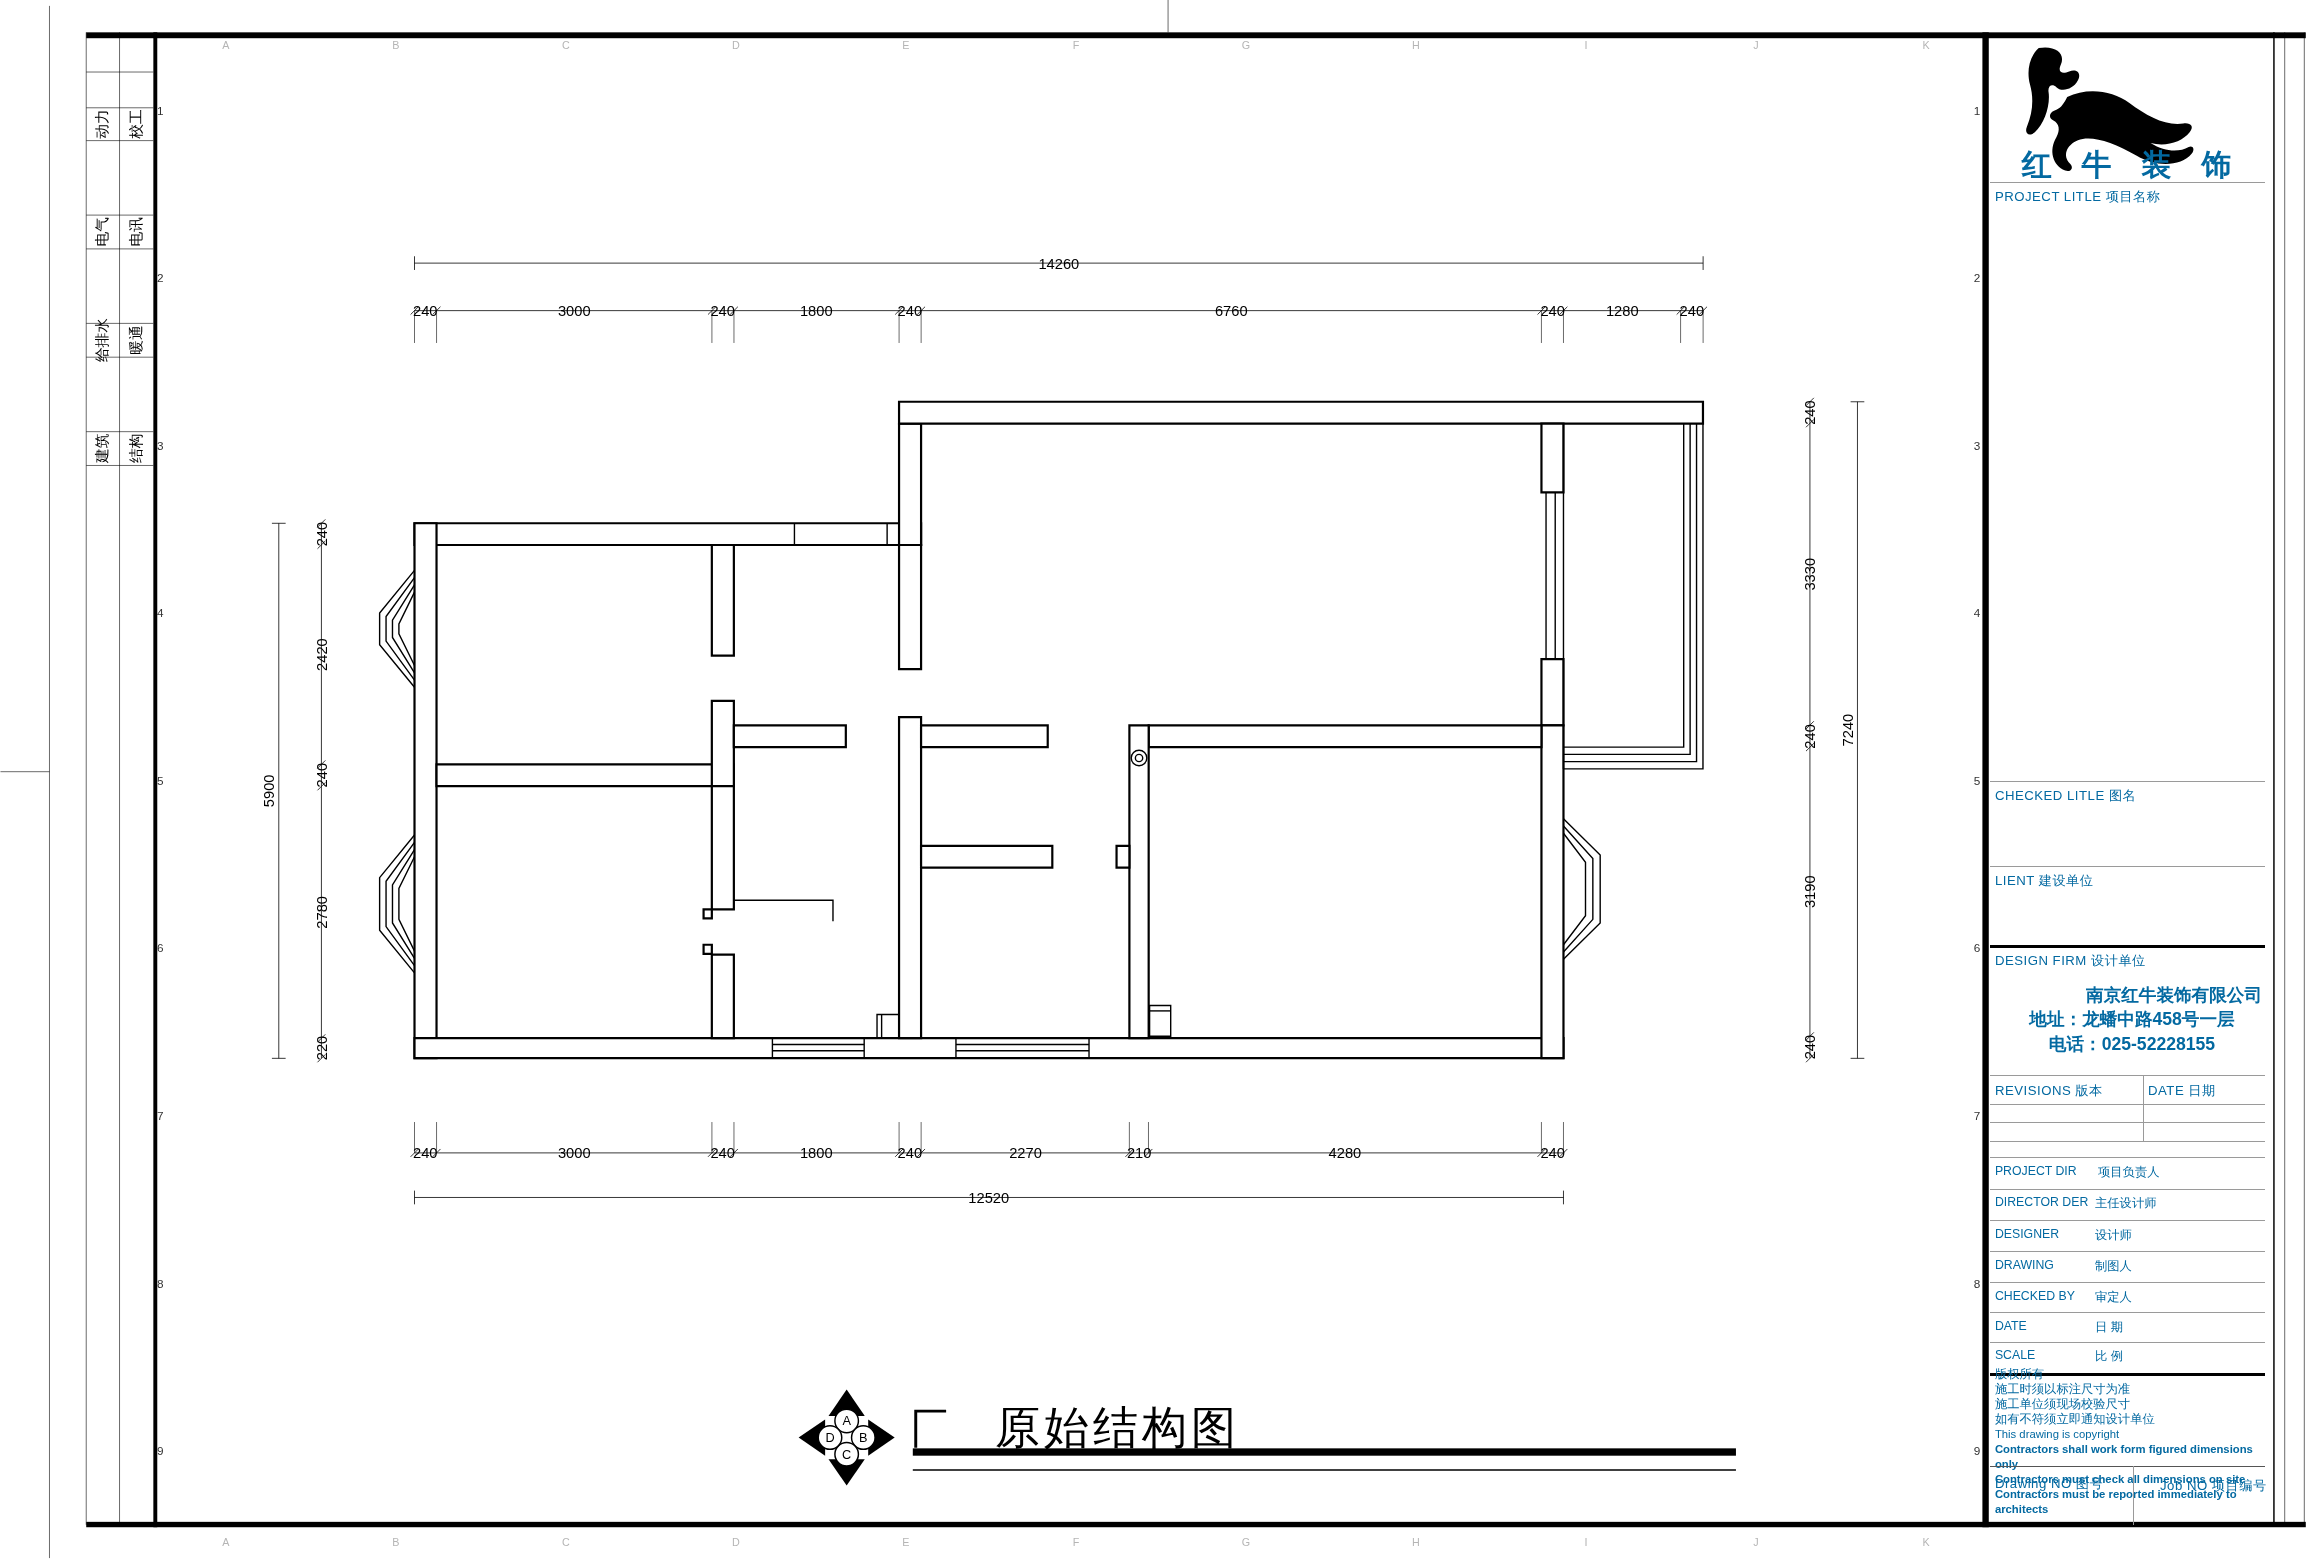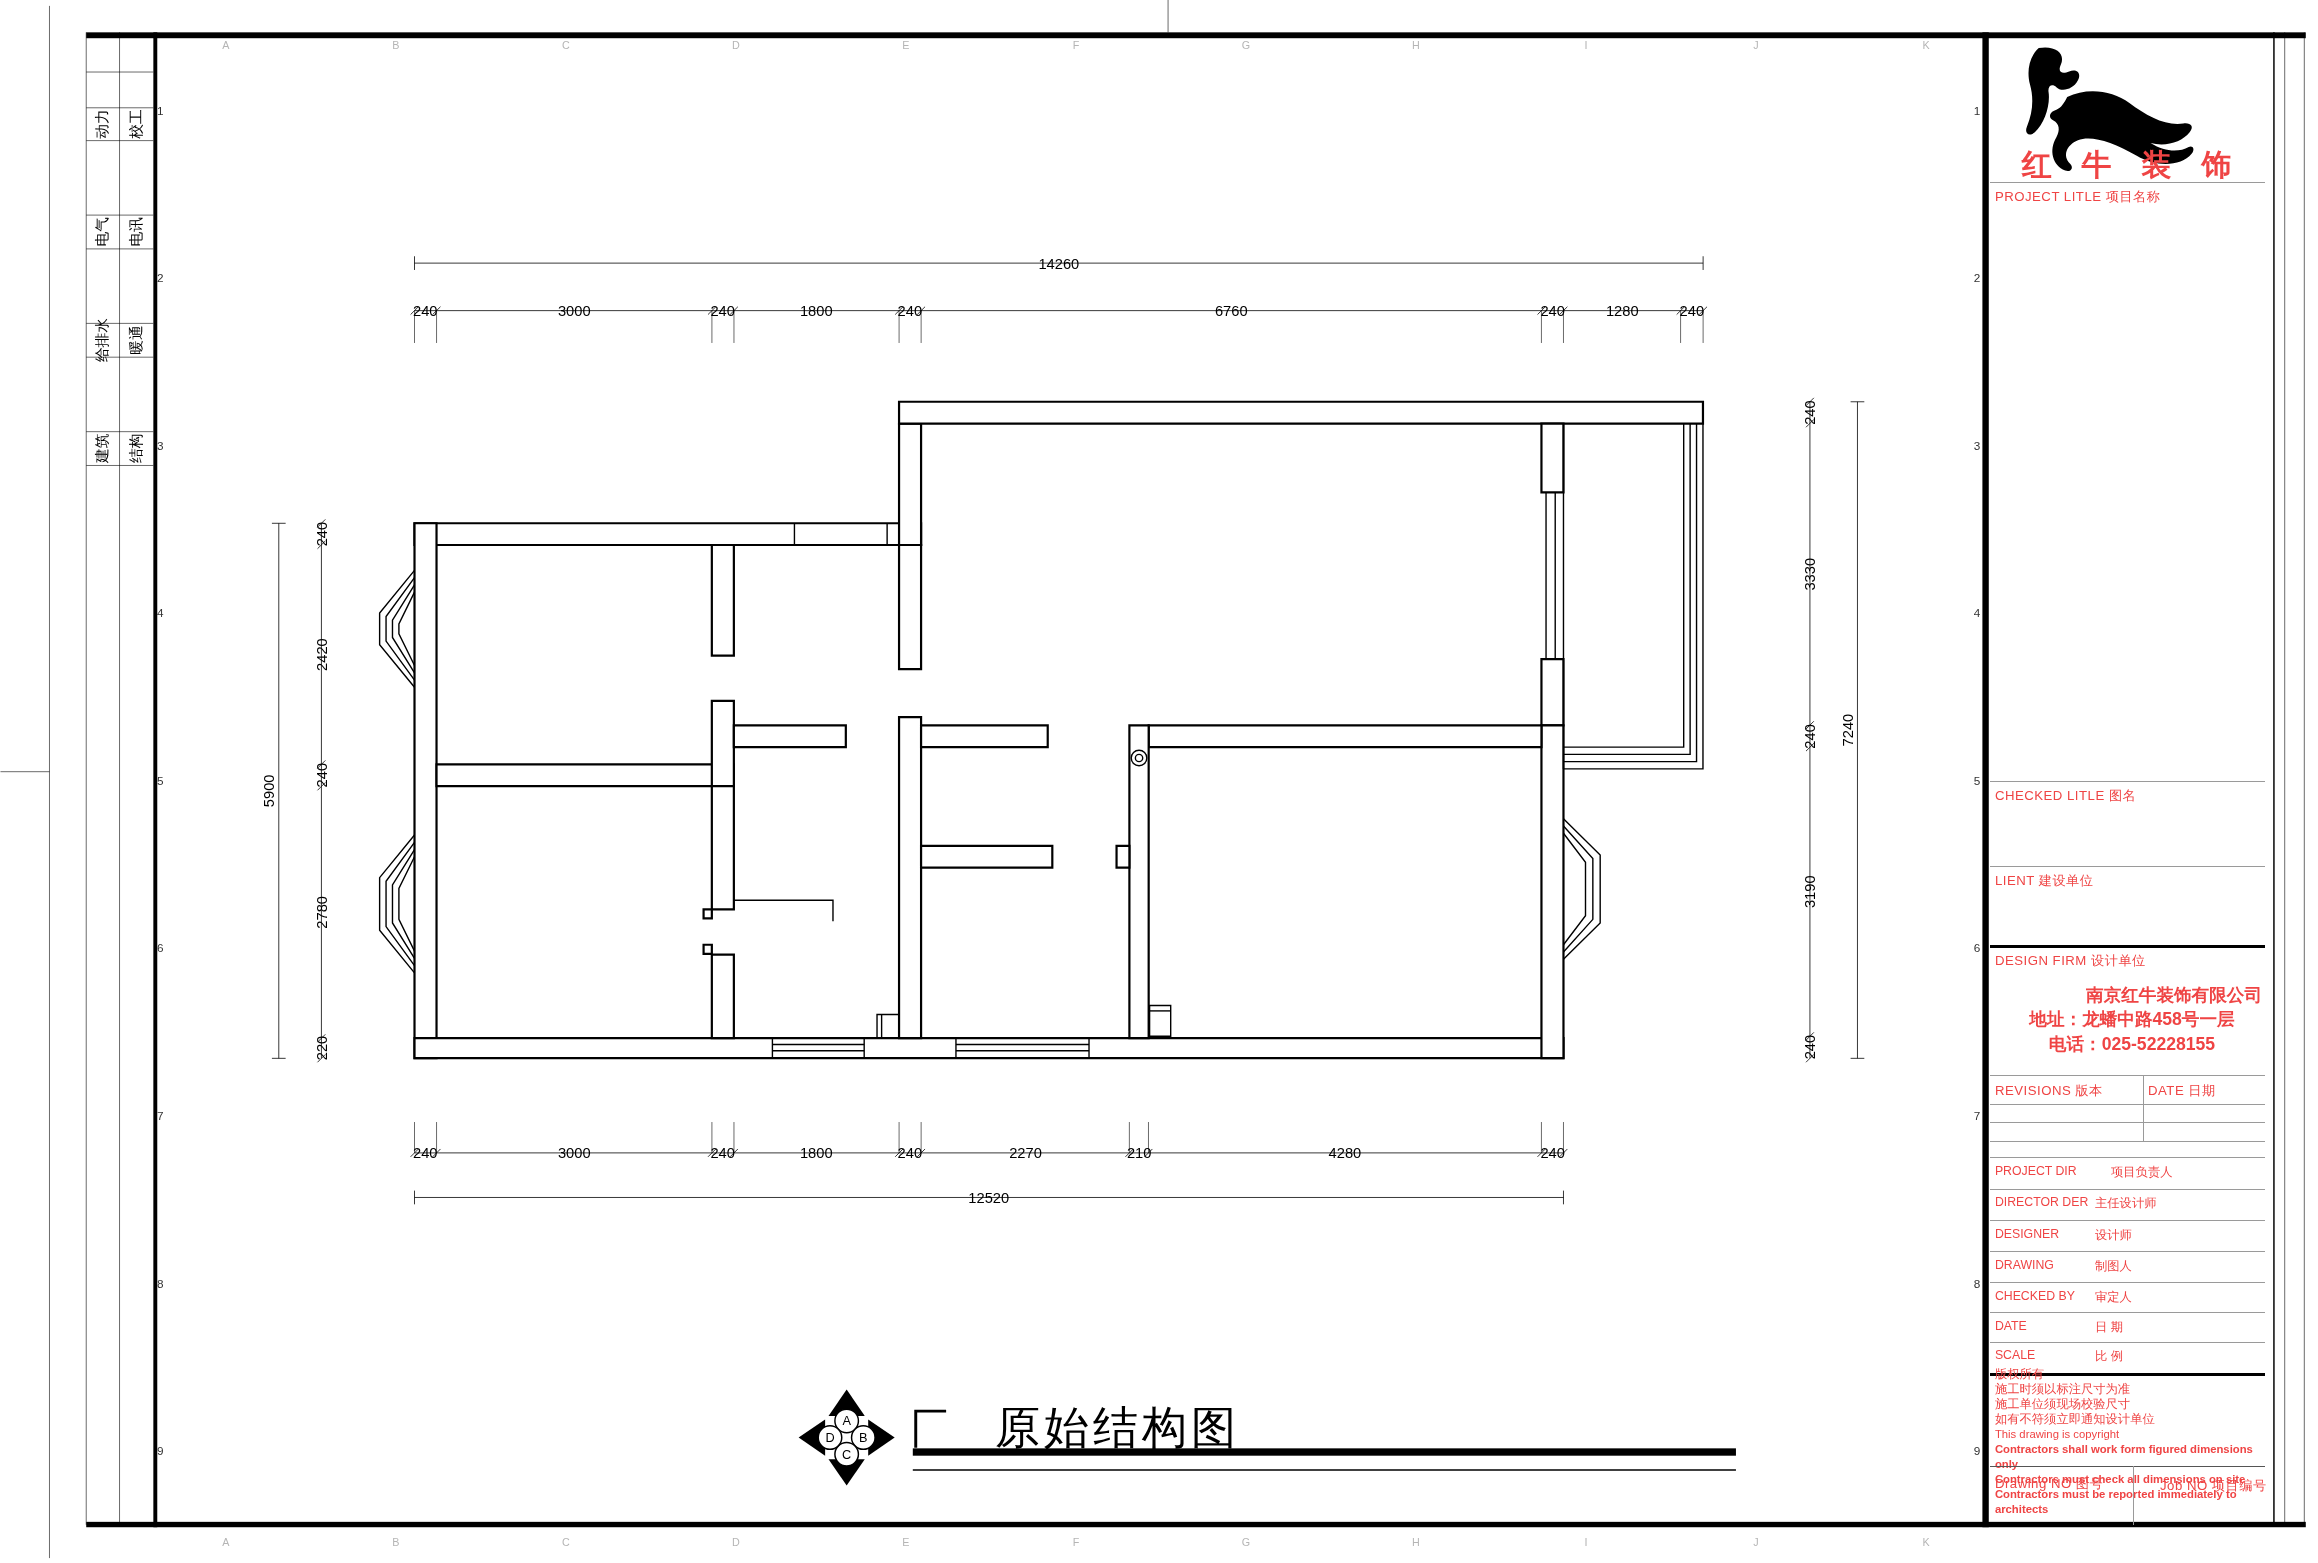--- a/index.html
+++ b/index.html
@@ -8,21 +8,21 @@
   svg{position:absolute;left:0;top:0;}
   svg text{font-family:"Liberation Sans", sans-serif;fill:#000;}
   .w{fill:#fff;stroke:#000;stroke-width:2.2;}
   .t{fill:none;stroke:#000;stroke-width:1.4;}
   .d{stroke:#000;stroke-width:1.6;fill:none;}
   .x{stroke:#000;stroke-width:1.2;fill:none;}
   .dimtxt{font-size:30px;text-anchor:middle;}
   .gridtxt{font-size:22px;fill:#b5b5b5;text-anchor:middle;}
   .numtxt{font-size:24px;fill:#333;text-anchor:middle;}
   .tabtxt{font-size:30px;text-anchor:middle;}
-  .tb{position:absolute;color:#ef4444;}
+  .tb{position:absolute;color:#0369a1;}
   .tb-label{font-size:13.2px;letter-spacing:0.5px;}
   .tb-row-en{font-size:12.3px;}
   .tb-center{width:284px;text-align:center;}
   .hr{position:absolute;background:#9a9a9a;height:1px;}
   .hrk{position:absolute;background:#000;}
   .copy{font-size:12.3px;line-height:15px;}
   .copy .en{font-size:11.3px;}
   .copy .enb{font-size:11.3px;font-weight:bold;}
 </style>
 </head>
@@ -385,21 +385,21 @@
     <div class="hr" style="left:0;top:1043px;width:275px;"></div>
     <div class="tb tb-label" style="left:4.9px;top:1050px;">REVISIONS  版本</div>
     <div class="tb tb-label" style="left:158px;top:1050px;">DATE  日期</div>
     <div class="hr" style="left:0;top:1072px;width:275px;"></div>
     <div class="hr" style="left:0;top:1090px;width:275px;"></div>
     <div class="hr" style="left:0;top:1109px;width:275px;"></div>
     <div class="hrk" style="left:153px;top:1043px;width:1px;height:66px;background:#9a9a9a;"></div>
 
     <div class="hr" style="left:0;top:1125px;width:275px;"></div>
     <div class="tb tb-row-en" style="left:4.9px;top:1132px;">PROJECT DIR</div>
-    <div class="tb tb-row-en" style="left:121px;top:1132px;">项目负责人</div>
+    <div class="tb tb-row-en" style="left:108px;top:1132px;">项目负责人</div>
     <div class="hr" style="left:0;top:1157px;width:275px;"></div>
     <div class="tb tb-row-en" style="left:4.9px;top:1163px;">DIRECTOR DER</div>
     <div class="tb tb-row-en" style="left:105px;top:1163px;">主任设计师</div>
     <div class="hr" style="left:0;top:1188px;width:275px;"></div>
     <div class="tb tb-row-en" style="left:4.9px;top:1195px;">DESIGNER</div>
     <div class="tb tb-row-en" style="left:105px;top:1195px;">设计师</div>
     <div class="hr" style="left:0;top:1219px;width:275px;"></div>
     <div class="tb tb-row-en" style="left:4.9px;top:1226px;">DRAWING</div>
     <div class="tb tb-row-en" style="left:105px;top:1226px;">制图人</div>
     <div class="hr" style="left:0;top:1250px;width:275px;"></div>

